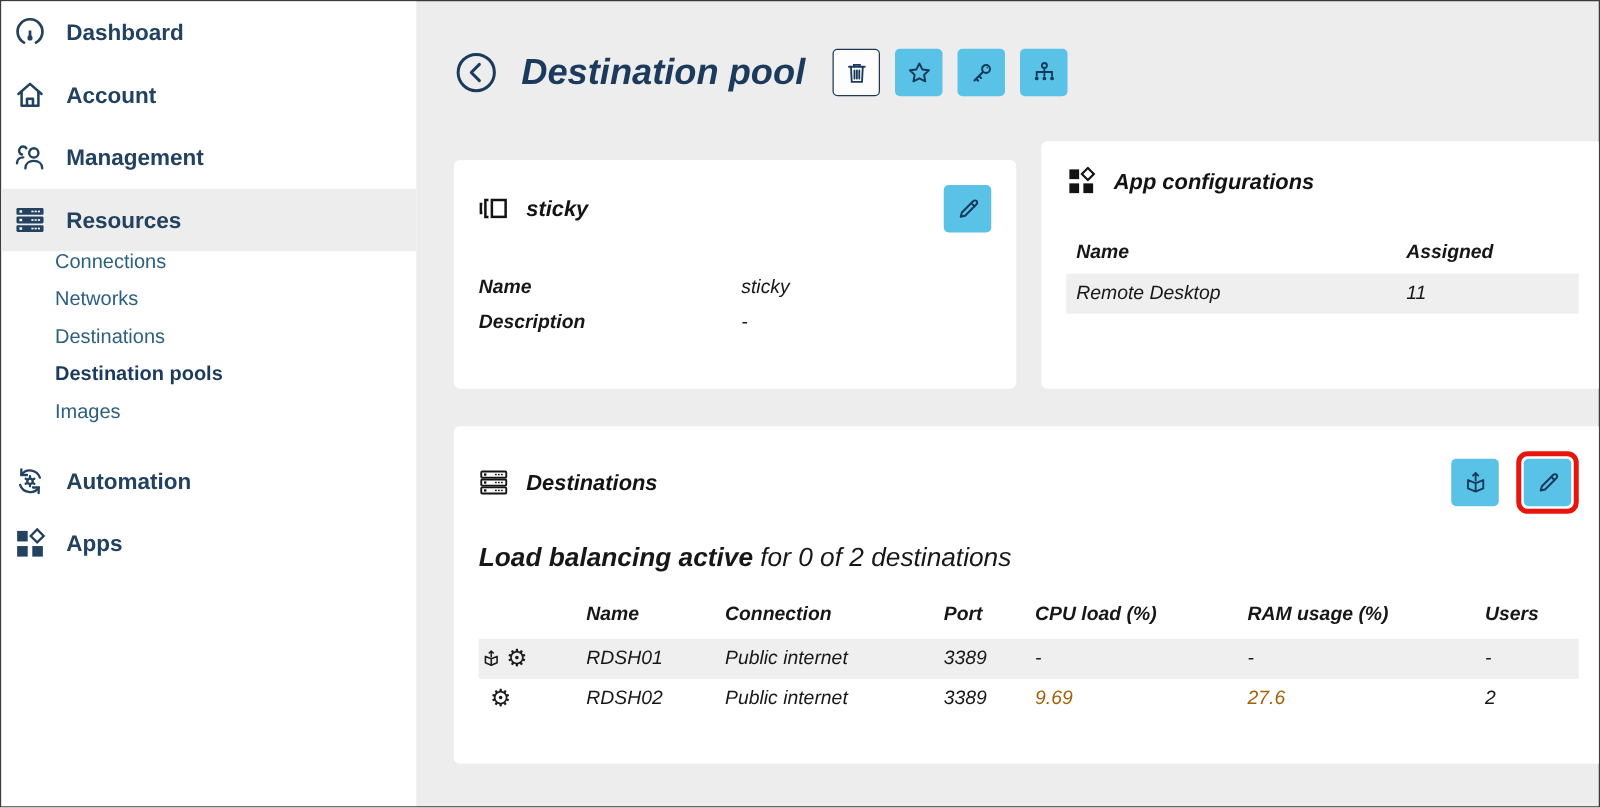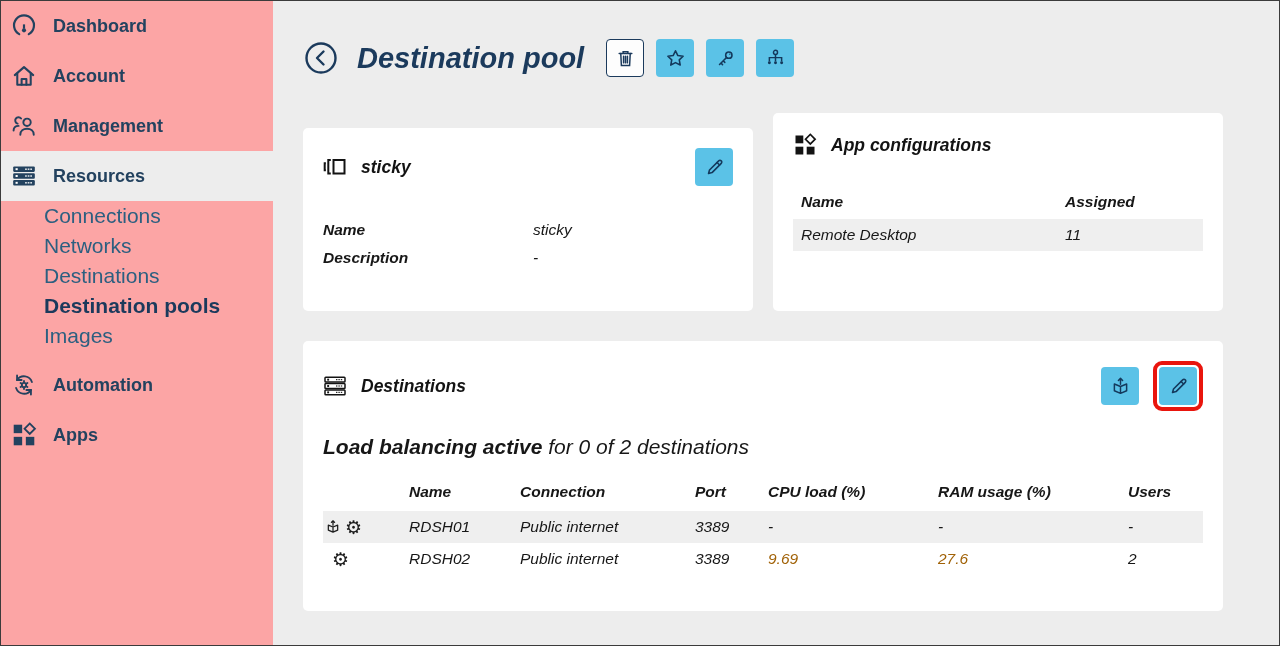--- a/index.html
+++ b/index.html
@@ -1,28 +1,28 @@
 <!DOCTYPE html>
 <html><head>
 <meta charset="utf-8">
 <style>
   * { margin:0; padding:0; box-sizing:border-box; }
   html,body { width:1280px; height:646px; }
   body { font-family:"Liberation Sans", sans-serif; }
   .app { display:flex; width:1280px; height:646px; background:#ededed; border:1px solid #3b3b3b; overflow:hidden; }
 
   
-  .sidebar { width:272px; flex-shrink:0; background:#fca5a5; }
+  .sidebar { width:332px; flex-shrink:0; background:#ffffff; }
   .nav-item { display:flex; align-items:center; gap:16px; height:50px; padding-left:10px;
               color:#23425f; font-size:18px; font-weight:600; cursor:pointer; }
   .nav-item.active { background:#ededed; }
   .nav-item svg { width:26px; height:26px; flex-shrink:0; }
   .sub-nav { }
-  .sub-item { display:flex; align-items:center; height:30px; padding-left:43px;
-              color:#2c5f80; font-size:21px; font-weight:500; cursor:pointer; }
+  .sub-item { display:flex; height:30px; padding-left:43px;
+              color:#2c5f80; font-size:16px; font-weight:500; cursor:pointer; }
   .sub-item.active { color:#1b3a5c; font-weight:700; }
   .gap-before { margin-top:9px; }
 
   
   .main { flex:1; padding:0 30px;font-style:italic; }
   .page-header { margin-top:38px; display:flex; align-items:center; }
   .back-btn { width:36px; height:36px; color:#1b3a5c; cursor:pointer; margin-right:18px; flex-shrink:0; }
   .back-btn svg { width:36px; height:36px; }
   .page-title { font-size:29px; font-weight:700; color:#1b3a5c; margin-right:22px; }
   .header-actions { display:flex; gap:12px; align-items:center; }

